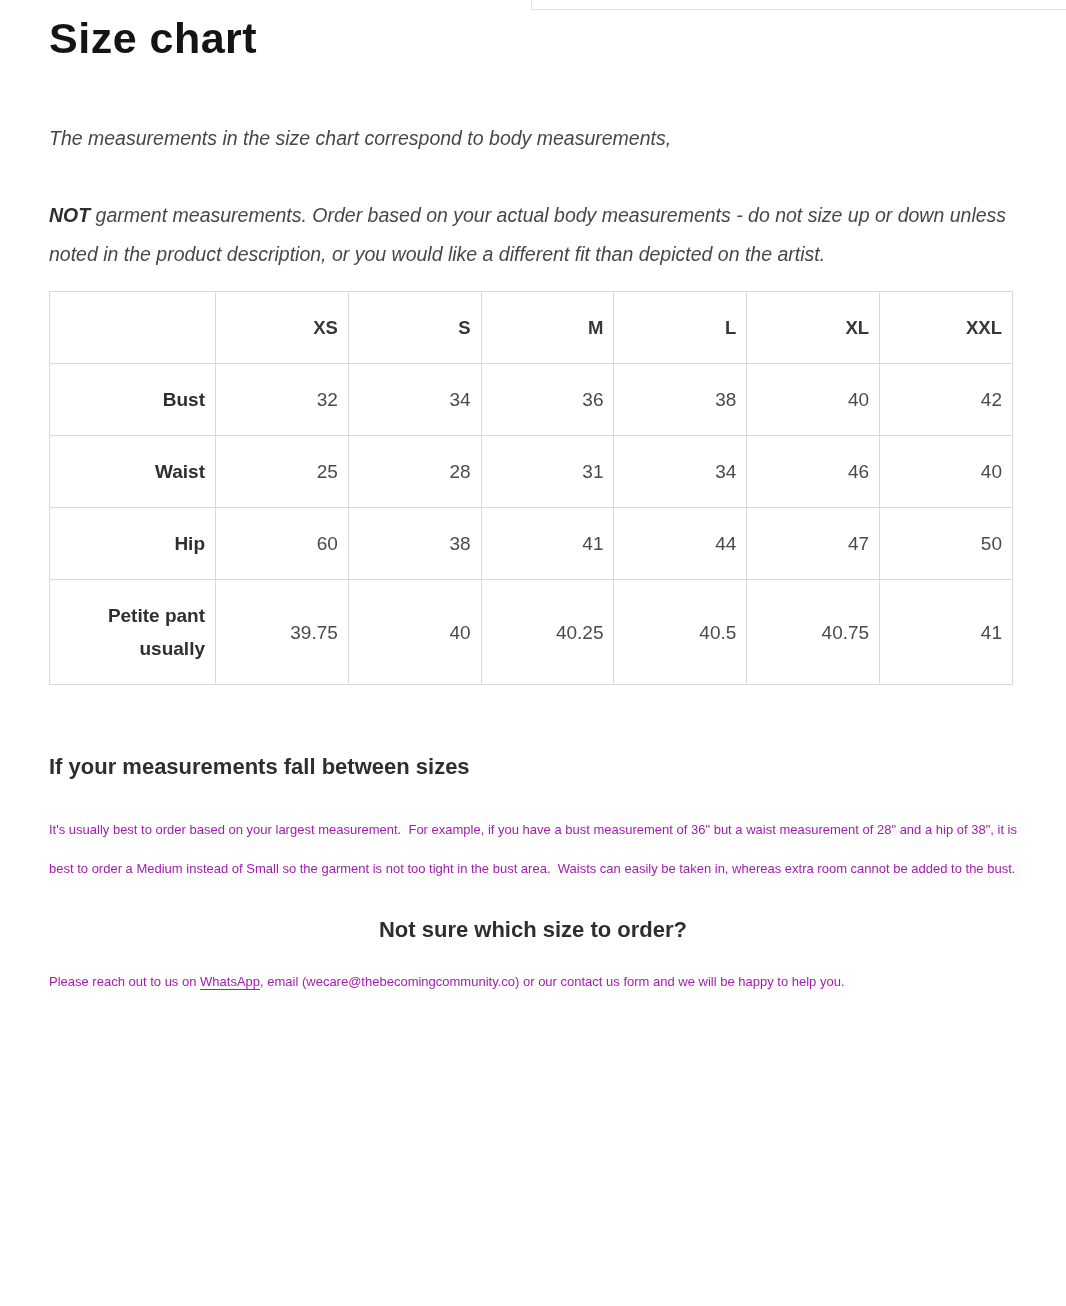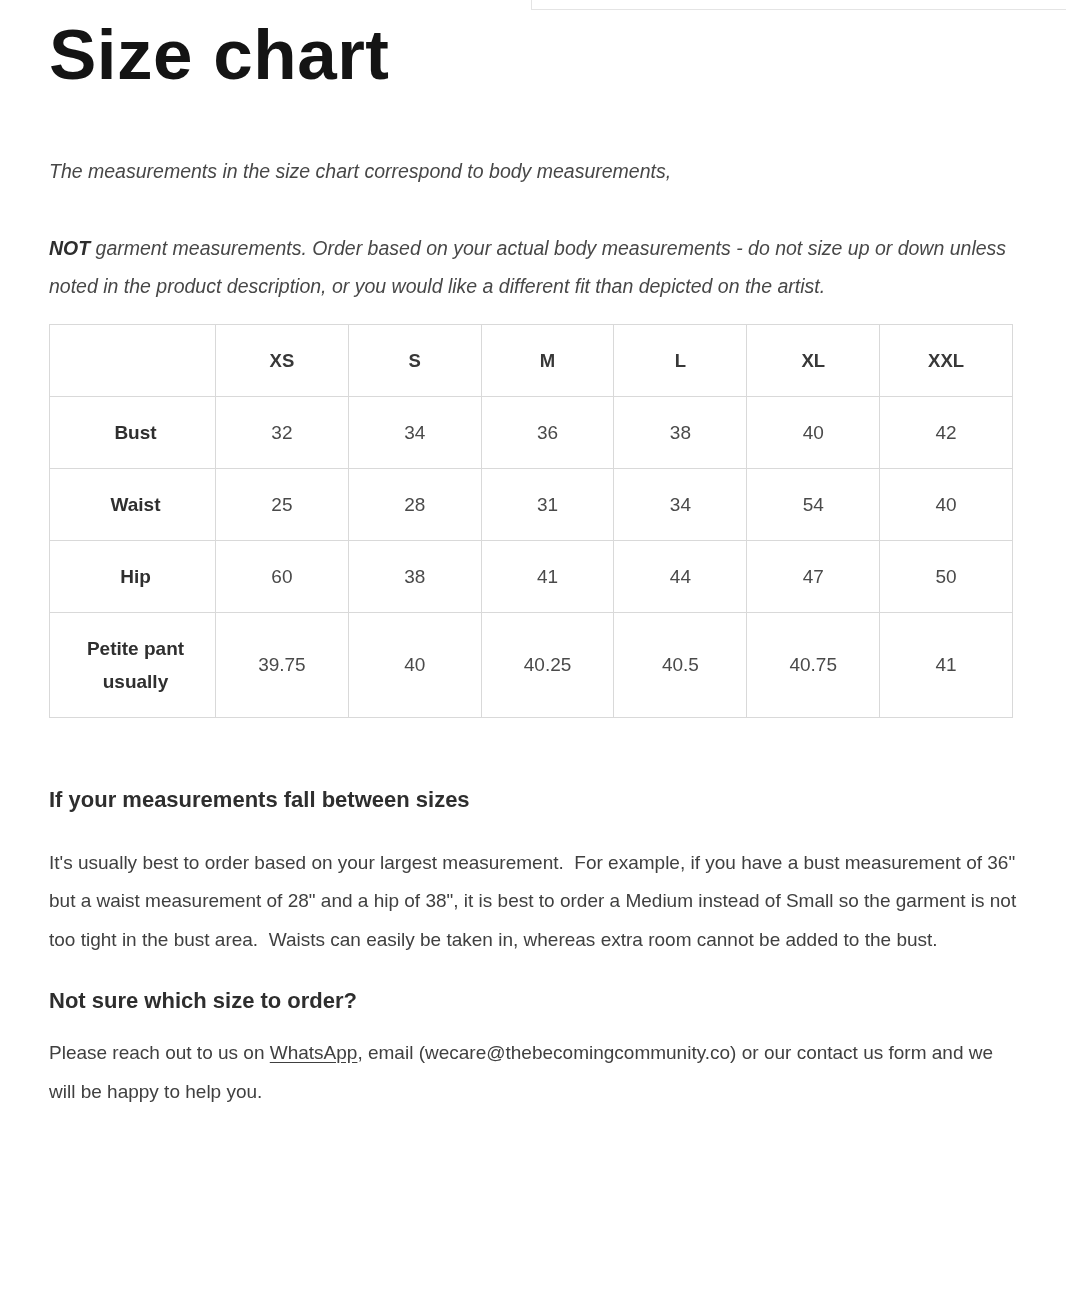--- a/index.html
+++ b/index.html
@@ -26,21 +26,21 @@
     border: 1px solid #e4e4e4;
     box-sizing: border-box;
   }
   .content {
     padding: 0 49px;
     box-sizing: border-box;
     width: 1066px;
   }
   .page-title {
     margin: 14px 0 0 0;
-    font-size: 71px;
+    font-size: 43px;
     line-height: 1.15;
     font-weight: 800;
     letter-spacing: 0.5px;
     color: #141414;
   }
   .intro {
     margin: 56px 0 0 0;
     font-size: 19.5px;
     line-height: 38.5px;
     color: #474747;
@@ -54,53 +54,54 @@
     margin-top: 18px;
     width: 964px;
     border-collapse: collapse;
     table-layout: fixed;
     font-size: 19px;
   }
   table.size-table col.c-label { width: 166px; }
   table.size-table th,
   table.size-table td {
     border: 1px solid #d9d9d9;
-    text-align: center;
+    text-align: right;
     vertical-align: middle;
     padding: 19px 10px;
     line-height: 33px;
     color: #4a4a4a;
     font-weight: normal;
     box-sizing: border-box;
   }
   table.size-table thead th {
     font-weight: bold;
     font-size: 18.5px;
     color: #383838;
   }
   table.size-table td.row-label {
-    text-align: center;
+    text-align: right;
     padding-left: 16px;
     font-weight: bold;
     color: #2f2f2f;
   }
   .subhead {
     margin: 70px 0 0 0;
     font-size: 22px;
     line-height: 24px;
     font-weight: bold;
   }
   .subhead.second {
     margin-top: 30px;
+    text-align: center;
   }
   .para {
     margin: 32px 0 0 0;
-    font-size: 19px;
+    font-size: 13px;
     line-height: 38.5px;
-    color: #404040;
+    color: #a21caf;
     white-space: pre-wrap;
   }
   .para.last {
     margin-top: 21px;
   }
   a.inline-link {
     color: inherit;
     text-decoration: underline;
     text-underline-offset: 3px;
     cursor: pointer;
@@ -148,21 +149,21 @@
         <td>38</td>
         <td>40</td>
         <td>42</td>
       </tr>
       <tr>
         <td class="row-label">Waist</td>
         <td>25</td>
         <td>28</td>
         <td>31</td>
         <td>34</td>
-        <td>54</td>
+        <td>46</td>
         <td>40</td>
       </tr>
       <tr>
         <td class="row-label">Hip</td>
         <td>60</td>
         <td>38</td>
         <td>41</td>
         <td>44</td>
         <td>47</td>
         <td>50</td>

